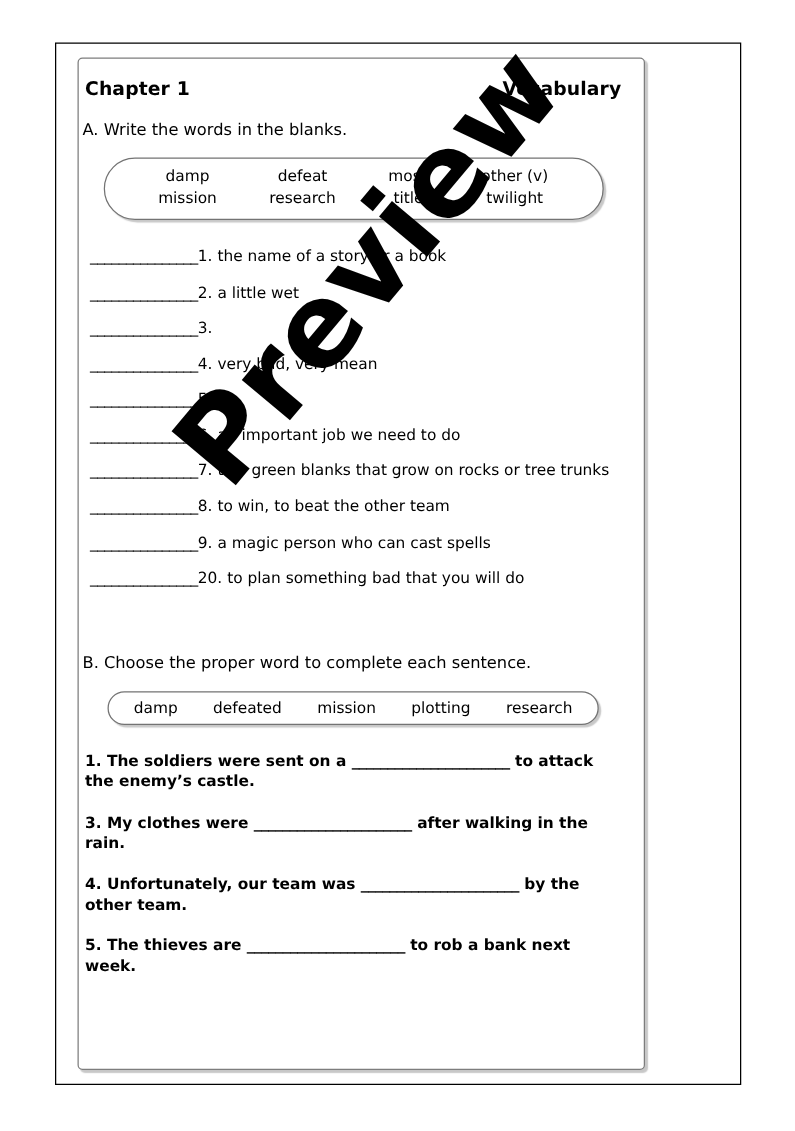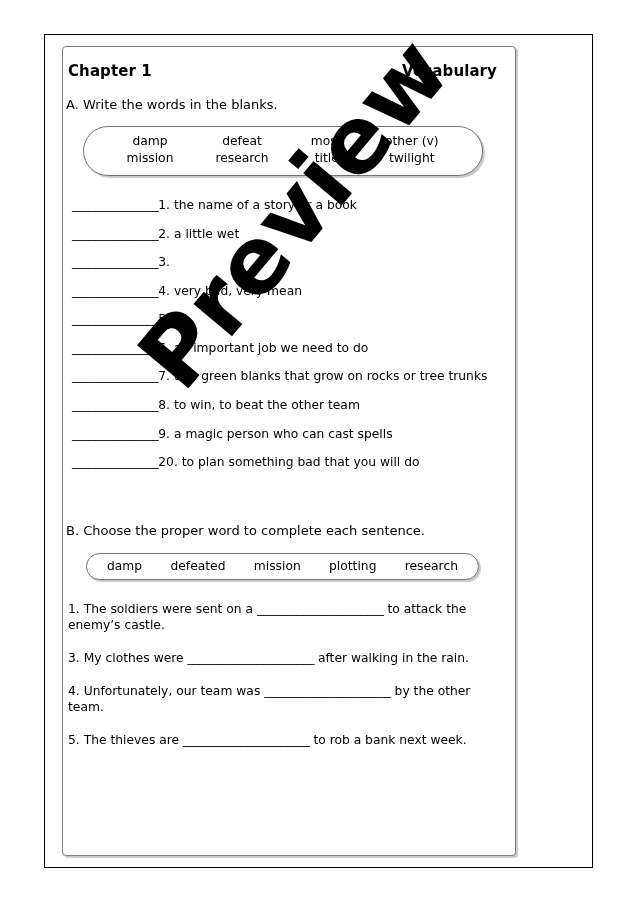--- a/index.html
+++ b/index.html
@@ -113,20 +113,21 @@
   .def-text {
     font-size: 12.3px;
   }
 
   
   .section-b-gap {
     height: 22px;
   }
   .sentences {
     margin-top: 21px;
+    font-weight: bold;
   }
   .sentence {
     font-size: 12.3px;
     line-height: 1.33;
     margin: 0 2px 16.5px 2px;
   }
   .s-blank {
     letter-spacing: -0.4px;
   }
 

